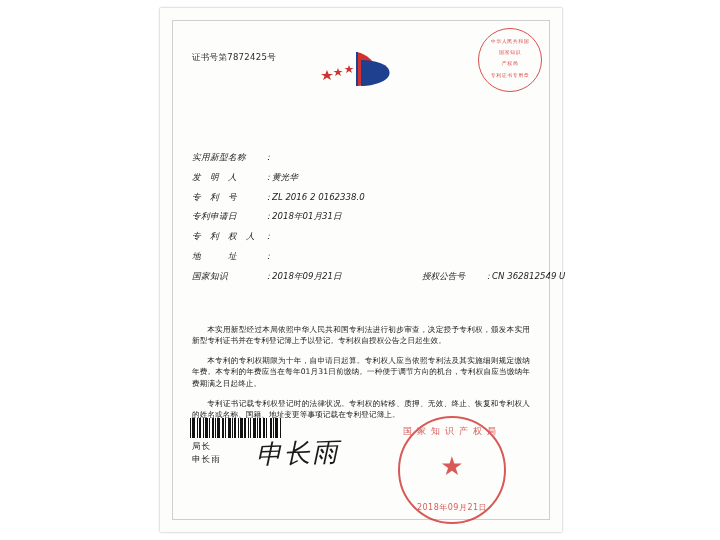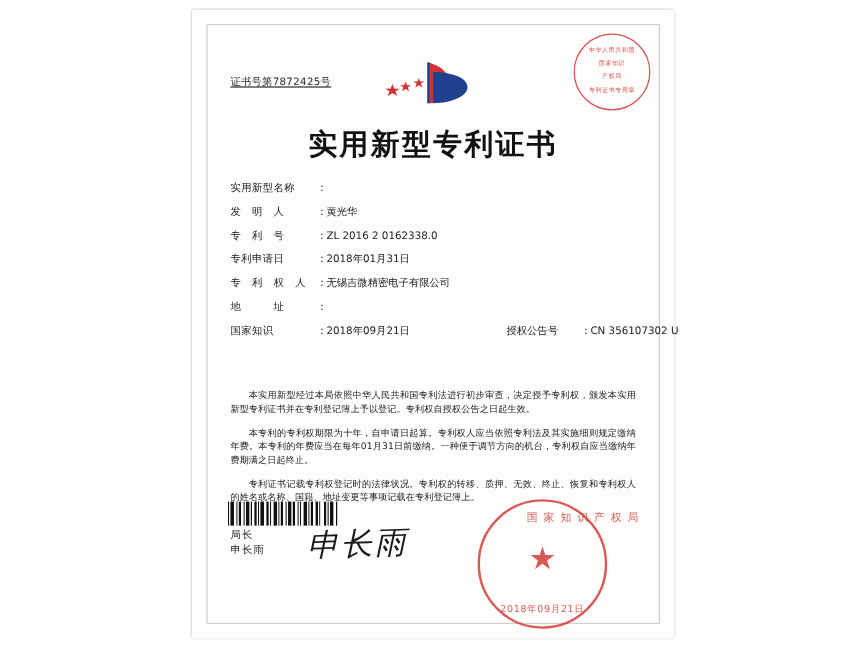--- a/index.html
+++ b/index.html
@@ -72,25 +72,24 @@
   }
   .rs-l1 { top: 9px; }
   .rs-l2 { top: 20px; font-size: 6px; }
   .rs-l3 { top: 31px; font-size: 6px; }
   .rs-l4 { top: 43px; }
 
   
   .cert-no {
     position: absolute;
     left: 32px;
-    top: 55px;
+    top: 44px;
     font-size: 8.5px;
     color: #2b2b2b;
     letter-spacing: .3px;
-    text-decoration: underline;
   }
 
   
   .logo {
     position: absolute;
     left: 50%;
     top: 38px;
     transform: translateX(-50%);
     width: 96px;
     height: 48px;
@@ -117,20 +116,21 @@
     top: 144px;
     width: 336px;
   }
   .field-row {
     display: flex;
     align-items: baseline;
     margin-bottom: 9.5px;
     font-size: 8.6px;
     color: #1c1c1c;
     line-height: 1.2;
+    font-style: italic;
   }
   .field-label {
     width: 72px;
     flex: 0 0 72px;
     letter-spacing: .4px;
     white-space: nowrap;
   }
   .field-colon {
     width: 8px;
     flex: 0 0 8px;
@@ -230,21 +230,20 @@
   .seal-top-text {
     position: absolute;
     left: 0;
     top: 7px;
     width: 100%;
     text-align: center;
     font-size: 9px;
     color: #d0322f;
     letter-spacing: 5px;
     white-space: nowrap;
-    margin-left: 36px;
   }
   .seal-bottom-text {
     position: absolute;
     left: 0;
     bottom: 9px;
     width: 100%;
     text-align: center;
     font-size: 8px;
     color: #d0322f;
     letter-spacing: .5px;
@@ -289,21 +288,20 @@
           <polygon points="10,34 14,24 18,34 8,28 20,28"></polygon>
           <polygon points="22,30 25,22 28,30 20.5,25 29.5,25"></polygon>
           <polygon points="33,27 36,19 39,27 31.5,22 40.5,22"></polygon>
         </g>
         <path d="M44,40 L44,6 C44,6 62,10 62,24 C62,36 52,40 44,40 Z" fill="#d0322f"></path>
         <path d="M48,40 L48,14 C48,14 72,14 76,24 C80,34 62,40 48,40 Z" fill="#1f3f8f"></path>
         <rect x="43" y="6" width="2" height="34" fill="#1f3f8f"></rect>
       </svg>
     </div>
 
-    <div class="main-title">实用新型专利证书</div>
 
     <div class="fields">
       <div class="field-row">
         <span class="field-label">实用新型名称</span>
         <span class="field-colon">：</span>
       </div>
       <div class="field-row">
         <span class="field-label">发　明　人</span>
         <span class="field-colon">：</span>
         <span class="field-value">黄光华</span>
@@ -314,33 +312,32 @@
         <span class="field-value">ZL 2016 2 0162338.0</span>
       </div>
       <div class="field-row">
         <span class="field-label">专利申请日</span>
         <span class="field-colon">：</span>
         <span class="field-value">2018年01月31日</span>
       </div>
       <div class="field-row">
         <span class="field-label">专　利　权　人</span>
         <span class="field-colon">：</span>
-        <span class="field-value">无锡吉微精密电子有限公司</span>
       </div>
       <div class="field-row">
         <span class="field-label">地　　　址</span>
         <span class="field-colon">：</span>
       </div>
       <div class="field-row split">
         <span class="field-label">国家知识</span>
         <span class="field-colon">：</span>
         <span class="field-value">2018年09月21日</span>
         <span class="field-label2">授权公告号</span>
         <span class="field-colon">：</span>
-        <span class="field-value2">CN 356107302 U</span>
+        <span class="field-value2">CN 362812549 U</span>
       </div>
     </div>
 
     <div class="paras" style="top:308px;">
       <p class="para">本实用新型经过本局依照中华人民共和国专利法进行初步审查，决定授予专利权，颁发本实用新型专利证书并在专利登记簿上予以登记。专利权自授权公告之日起生效。</p>
       <p class="para">本专利的专利权期限为十年，自申请日起算。专利权人应当依照专利法及其实施细则规定缴纳年费。本专利的年费应当在每年01月31日前缴纳。一种便于调节方向的机台，专利权自应当缴纳年费期满之日起终止。</p>
       <p class="para">专利证书记载专利权登记时的法律状况。专利权的转移、质押、无效、终止、恢复和专利权人的姓名或名称、国籍、地址变更等事项记载在专利登记簿上。</p>
     </div>
 
     <div class="barcode">

